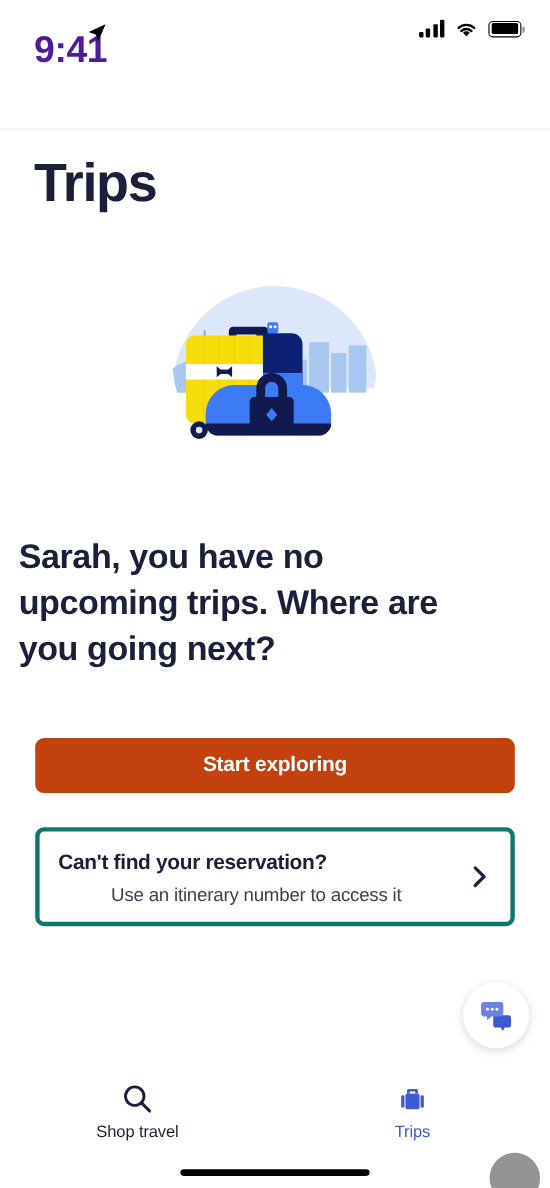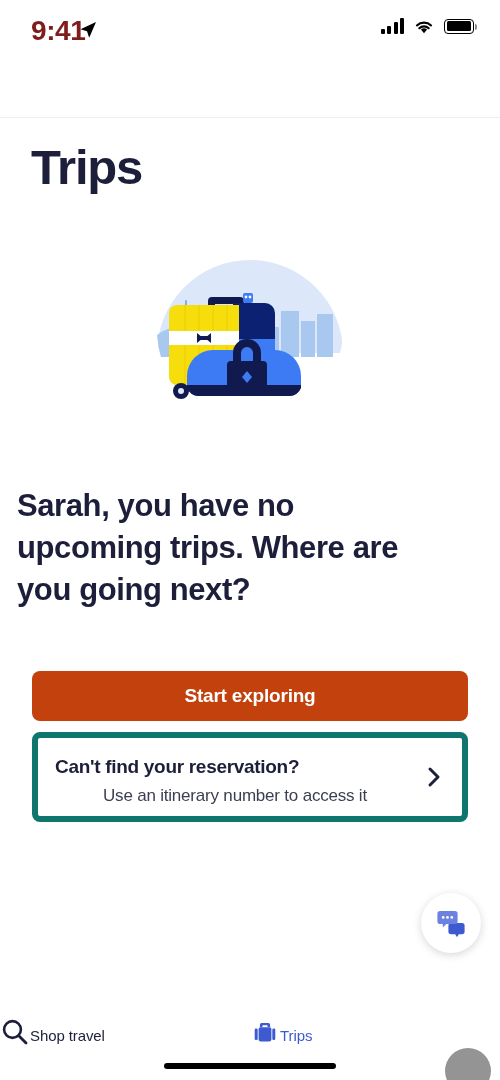--- a/index.html
+++ b/index.html
@@ -15,24 +15,24 @@
   
   .status-bar {
     position: absolute;
     top: 0; left: 0;
     width: 500px; height: 118px;
     border-bottom: 1px solid #eceef1;
     background: #fff;
   }
   .status-time {
     position: absolute;
-    left: 31px; top: 15px;
-    font-size: 28px;
-    font-weight: 700;
-    color: #7f1d1d;
+    left: 31px; top: 26px;
+    font-size: 34px;
+    font-weight: 700;
+    color: #4c1d95;
     letter-spacing: -0.4px;
   }
   .status-loc-icon {
     position: absolute;
     left: 78px; top: 20px;
     width: 20px; height: 20px;
   }
   .status-right {
     position: absolute;
     right: 26px; top: 18px;
@@ -107,23 +107,23 @@
     font-family: "Liberation Sans", sans-serif;
     font-size: 19px;
     font-weight: 700;
     letter-spacing: -0.2px;
     cursor: pointer;
   }
 
   
   .res-card {
     position: absolute;
-    left: 32px; top: 732px;
+    left: 32px; top: 752px;
     width: 436px; height: 90px;
-    border: 6px solid #0f766e;
+    border: 4px solid #0f766e;
     border-radius: 8px;
     background: #fff;
     cursor: pointer;
   }
   .res-title {
     position: absolute;
     left: 17px; top: 18px;
     font-size: 19px;
     font-weight: 700;
     color: #1d1f3a;
@@ -164,20 +164,21 @@
   .bottom-nav {
     position: absolute;
     left: 0; bottom: 0;
     width: 500px; height: 110px;
     background: #fff;
     display: flex;
   }
   .nav-item {
     flex: 1;
     display: flex;
+    flex-direction: column;
     align-items: center;
     justify-content: flex-start;
     padding-top: 14px;
     cursor: pointer;
     background: none;
     border: none;
     font-family: "Liberation Sans", sans-serif;
   }
   .nav-icon {
     height: 30px;

